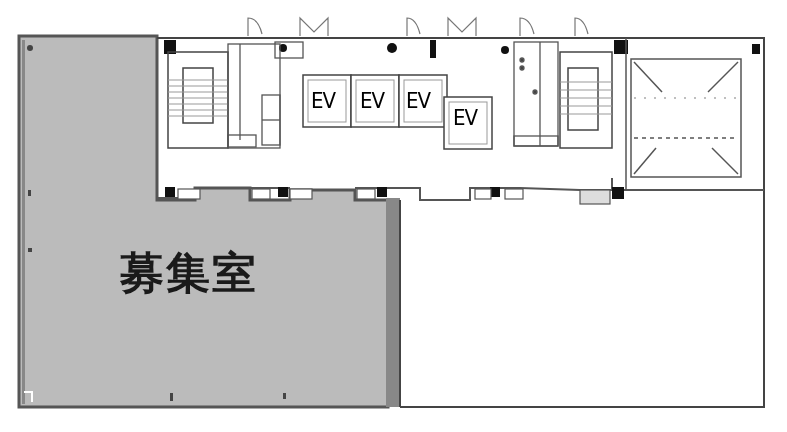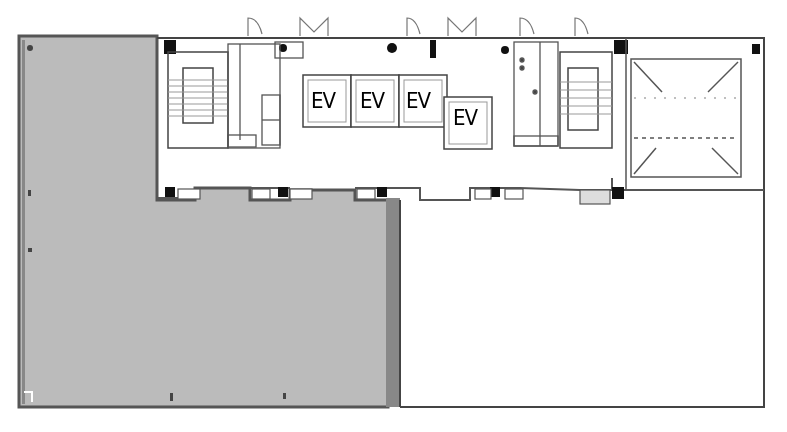--- a/index.html
+++ b/index.html
@@ -139,13 +139,14 @@
     <rect x="283" y="393" width="3" height="6"></rect>
     <path d="M24,392 L32,392 L32,402" fill="none" stroke="#fff" stroke-width="2"></path>
   </g>
 </svg>
 
 <span class="ev-label" style="left:311px;top:90px;">EV</span>
 <span class="ev-label" style="left:360px;top:90px;">EV</span>
 <span class="ev-label" style="left:406px;top:90px;">EV</span>
 <span class="ev-label" style="left:453px;top:107px;">EV</span>
 
+<span class="room-label" style="left:120px;top:251px;">募集室</span>
 </div>
 
 </body></html>

